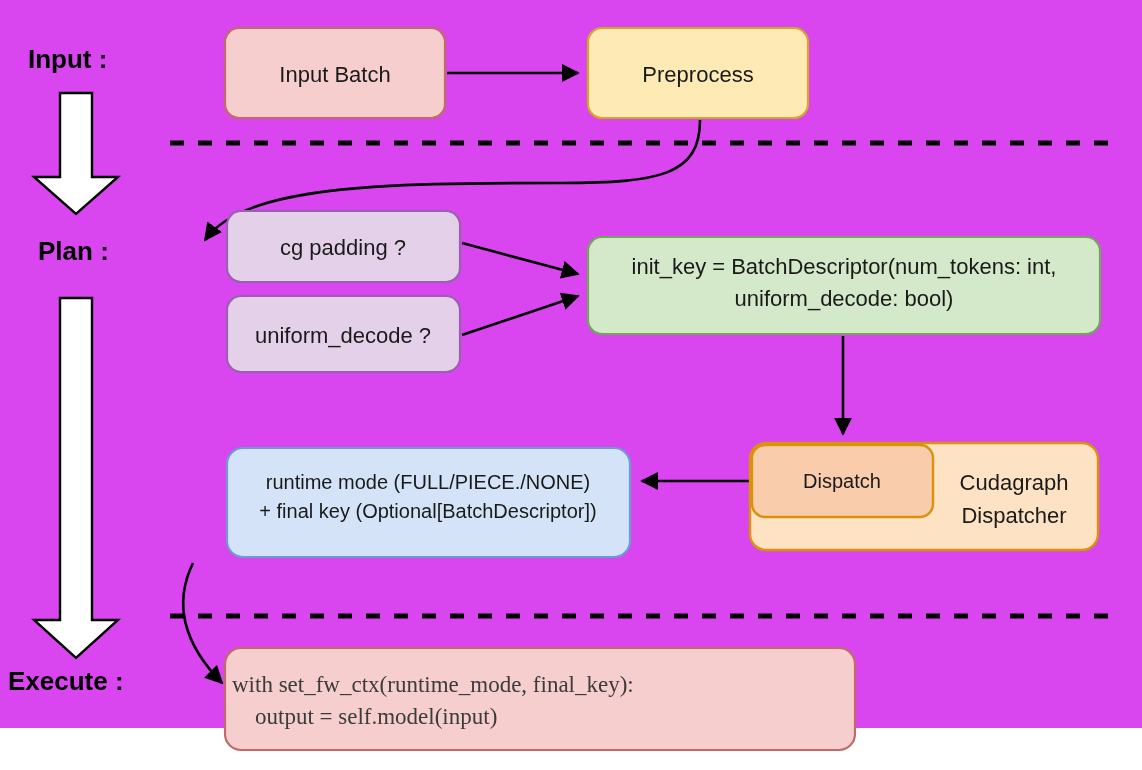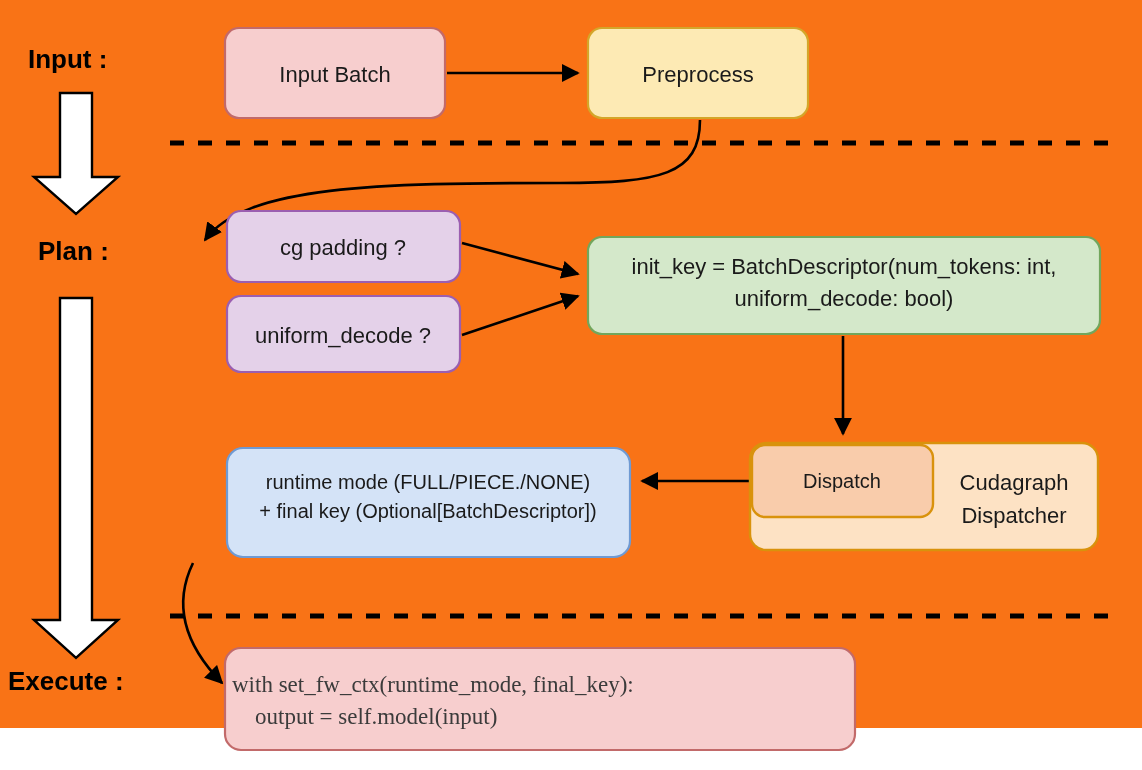--- a/index.html
+++ b/index.html
@@ -11,21 +11,21 @@
   body {
     width: 1142px;
     height: 770px;
     overflow: hidden;
     font-family: "Liberation Sans", sans-serif;
   }
   #diagram-root {
     position: relative;
     width: 1142px;
     height: 728px;
-    background: #f97316;
+    background: #d946ef;
   }
   svg.canvas {
     position: absolute;
     top: 0;
     left: 0;
     width: 1142px;
     height: 770px;
   }
   .stage-label {
     font-family: "Liberation Sans", sans-serif;

